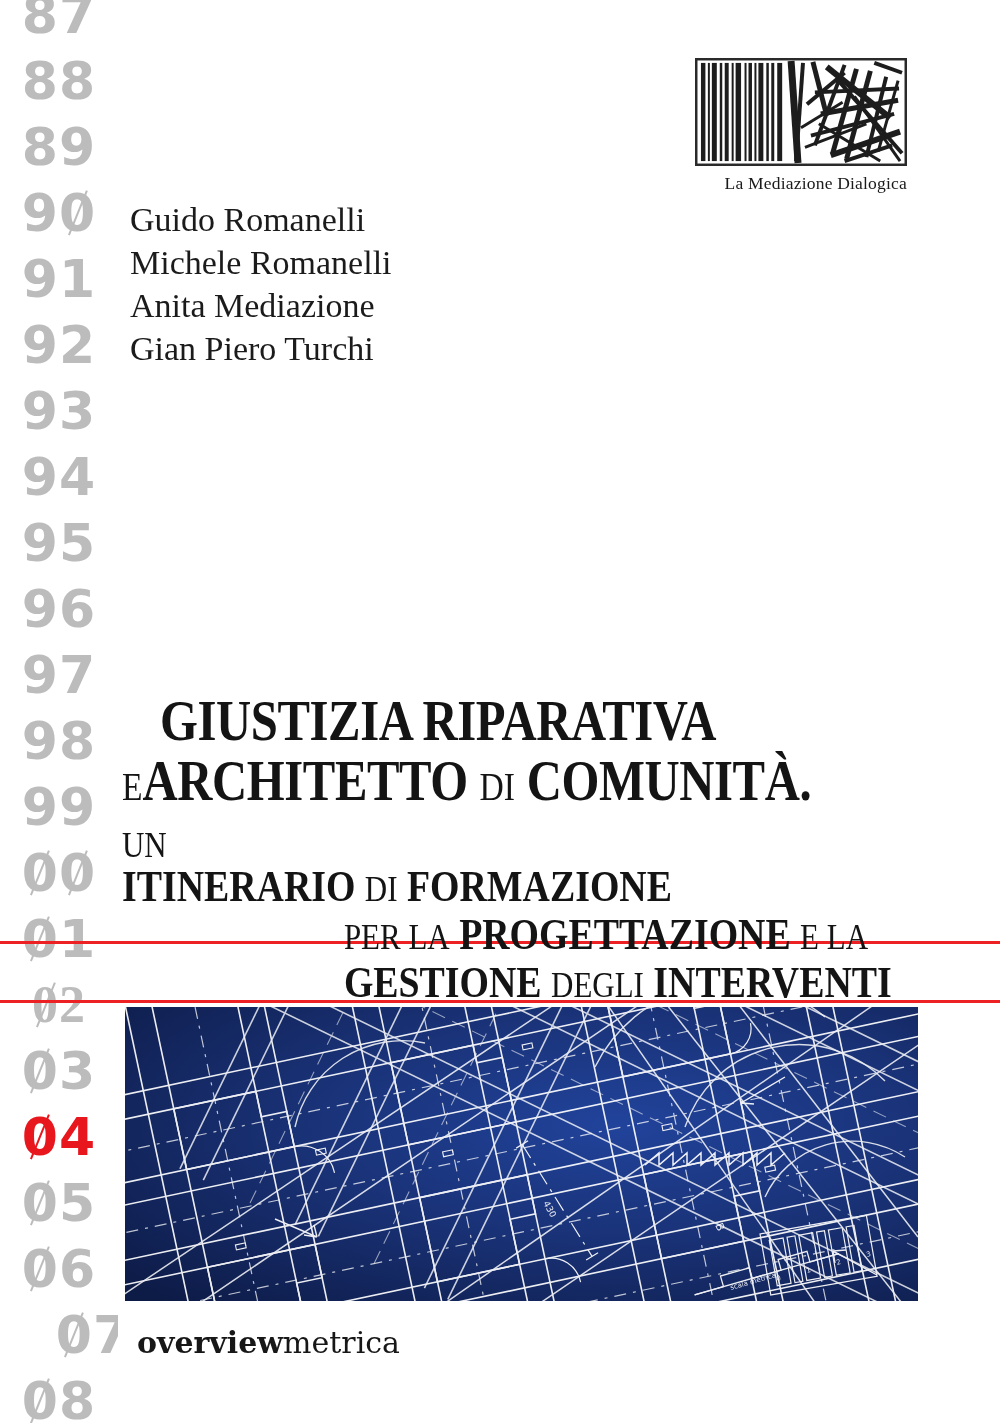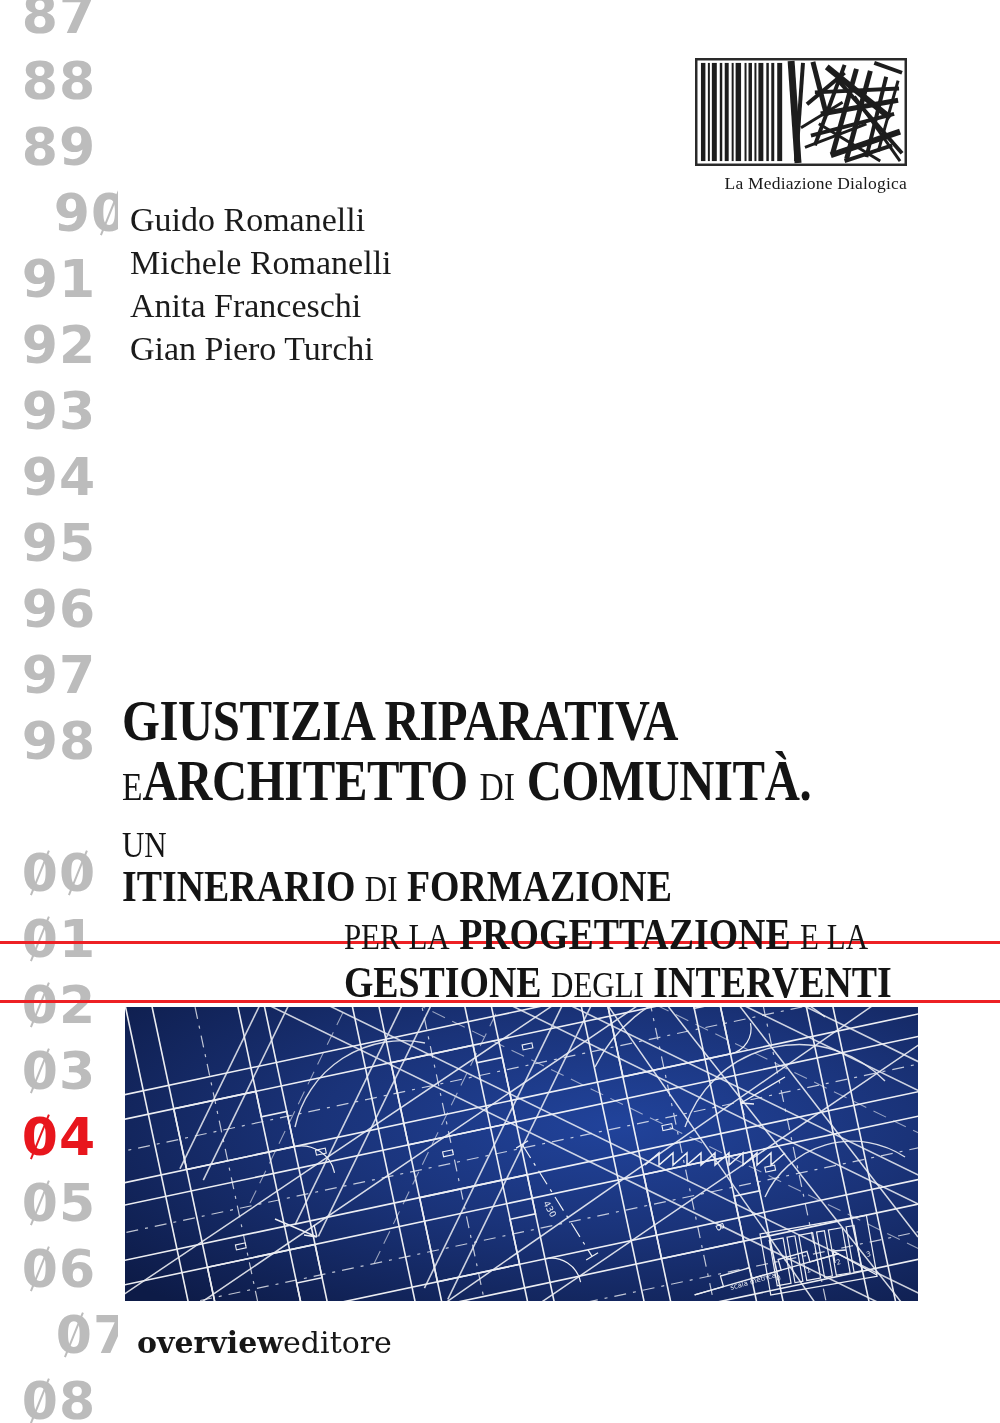--- a/index.html
+++ b/index.html
@@ -128,21 +128,21 @@
     font-weight: 700;
     letter-spacing: -0.5px;
   }
   .big {
     font-size: 58px;
     line-height: 58px;
     transform: scaleX(0.84);
     transform-origin: left center;
     display: block;
   }
-  .t-line.l1 { margin-bottom: 2px; }
+  .t-line.l1 { margin-bottom: 2px; margin-left: 38px; }
   .t-line.l2 { margin-bottom: 10px; }
   .sm {
     font-weight: 400;
     font-size: 40px;
     letter-spacing: 0px;
   }
   .sub-line {
     white-space: nowrap;
     font-family: "Liberation Serif", serif;
     font-size: 44px;
@@ -189,32 +189,33 @@
   #publisher .pub-strong { font-weight: 700; }
   #publisher .pub-rest { font-weight: 400; }
 </style>
 </head>
 <body>
 
 <div id="year-spine">
     <div class="year-row" style="top: -18px;"><span class="dg">8</span><span class="dg">7</span></div>
     <div class="year-row" style="top: 48px;"><span class="dg">8</span><span class="dg">8</span></div>
     <div class="year-row" style="top: 114px;"><span class="dg">8</span><span class="dg">9</span></div>
-    <div class="year-row" style="top: 180px; padding-left: 32px;"><span class="dg">9</span><span class="dg zero">0</span></div>
+    <div class="year-row" style="top: 180px;"><span class="dg">9</span><span class="dg zero">0</span></div>
     <div class="year-row" style="top: 246px;"><span class="dg">9</span><span class="dg">1</span></div>
     <div class="year-row" style="top: 312px;"><span class="dg">9</span><span class="dg">2</span></div>
     <div class="year-row" style="top: 378px;"><span class="dg">9</span><span class="dg">3</span></div>
     <div class="year-row" style="top: 444px;"><span class="dg">9</span><span class="dg">4</span></div>
     <div class="year-row" style="top: 510px;"><span class="dg">9</span><span class="dg">5</span></div>
     <div class="year-row" style="top: 576px;"><span class="dg">9</span><span class="dg">6</span></div>
     <div class="year-row" style="top: 642px;"><span class="dg">9</span><span class="dg">7</span></div>
     <div class="year-row" style="top: 708px;"><span class="dg">9</span><span class="dg">8</span></div>
+    <div class="year-row" style="top: 774px;"><span class="dg">9</span><span class="dg">9</span></div>
     <div class="year-row" style="top: 840px;"><span class="dg zero">0</span><span class="dg zero">0</span></div>
     <div class="year-row" style="top: 906px;"><span class="dg zero">0</span><span class="dg">1</span></div>
-    <div class="year-row" style="top: 972px;"><span class="dg zero">0</span><span class="dg">2</span></div>
+    <div class="year-row" style="top: 972px; font-family: Liberation Serif, serif;"><span class="dg zero">0</span><span class="dg">2</span></div>
     <div class="year-row" style="top: 1038px;"><span class="dg zero">0</span><span class="dg">3</span></div>
     <div class="year-row current" style="top: 1104px;"><span class="dg zero">0</span><span class="dg">4</span></div>
     <div class="year-row" style="top: 1170px;"><span class="dg zero">0</span><span class="dg">5</span></div>
     <div class="year-row" style="top: 1236px;"><span class="dg zero">0</span><span class="dg">6</span></div>
     <div class="year-row" style="top: 1302px; margin-left: 34px;"><span class="dg zero">0</span><span class="dg">7</span></div>
     <div class="year-row" style="top: 1368px;"><span class="dg zero">0</span><span class="dg">8</span></div>
   </div>
 <div id="year-hl-top"></div>
 <div id="year-hl-bot"></div>
 
@@ -261,21 +262,21 @@
       <line x1="180" y1="4" x2="208" y2="14" stroke-width="4"></line>
     </g>
     <rect x="0.75" y="0.75" width="210.5" height="106.5" fill="none" stroke="#2a2a2a" stroke-width="1.5"></rect>
   </svg>
   <div id="series-logo-name">La Mediazione Dialogica</div>
 </div>
 
 <div id="authors">
   <div class="author-line">Guido Romanelli</div>
   <div class="author-line">Michele Romanelli</div>
-  <div class="author-line">Anita Franceschi</div>
+  <div class="author-line">Anita Mediazione</div>
   <div class="author-line">Gian Piero Turchi</div>
 </div>
 
 <div id="title-block">
 
   <div class="t-line l1">
     <span class="big">GIUSTIZIA RIPARATIVA</span>
   </div>
 
   <div class="t-line l2">
@@ -450,14 +451,14 @@
       <text x="682" y="266" font-size="7" transform="rotate(-16 682 266)">1</text>
       <text x="712" y="258" font-size="7" transform="rotate(-16 712 258)">2</text>
       <text x="742" y="250" font-size="7" transform="rotate(-16 742 250)">3</text>
       <text x="418" y="196" font-size="9" transform="rotate(62 418 196)">430</text>
       <text x="590" y="218" font-size="11" transform="rotate(66 590 218)">B</text>
     </g>
   </svg>
 </div>
 
 <div id="publisher">
-  <span class="pub-strong">overview</span><span class="pub-rest">editore</span>
+  <span class="pub-strong">overview</span><span class="pub-rest">metrica</span>
 </div>
 
 </body></html>

